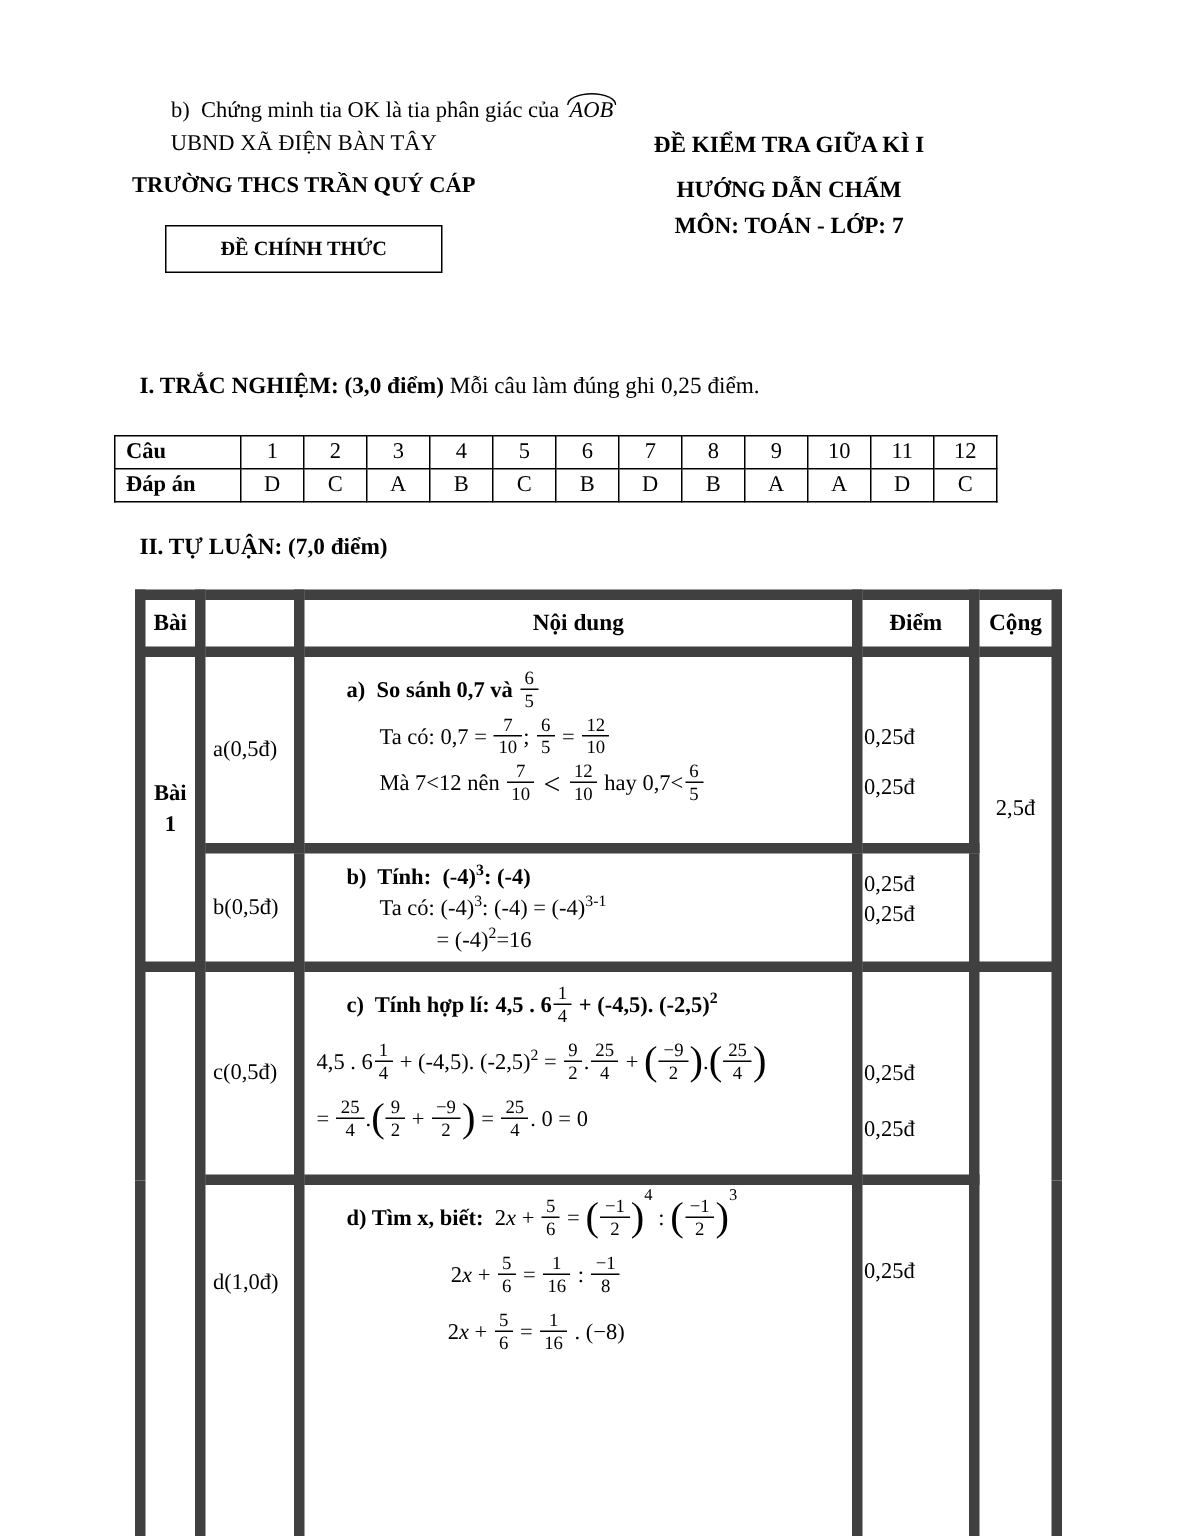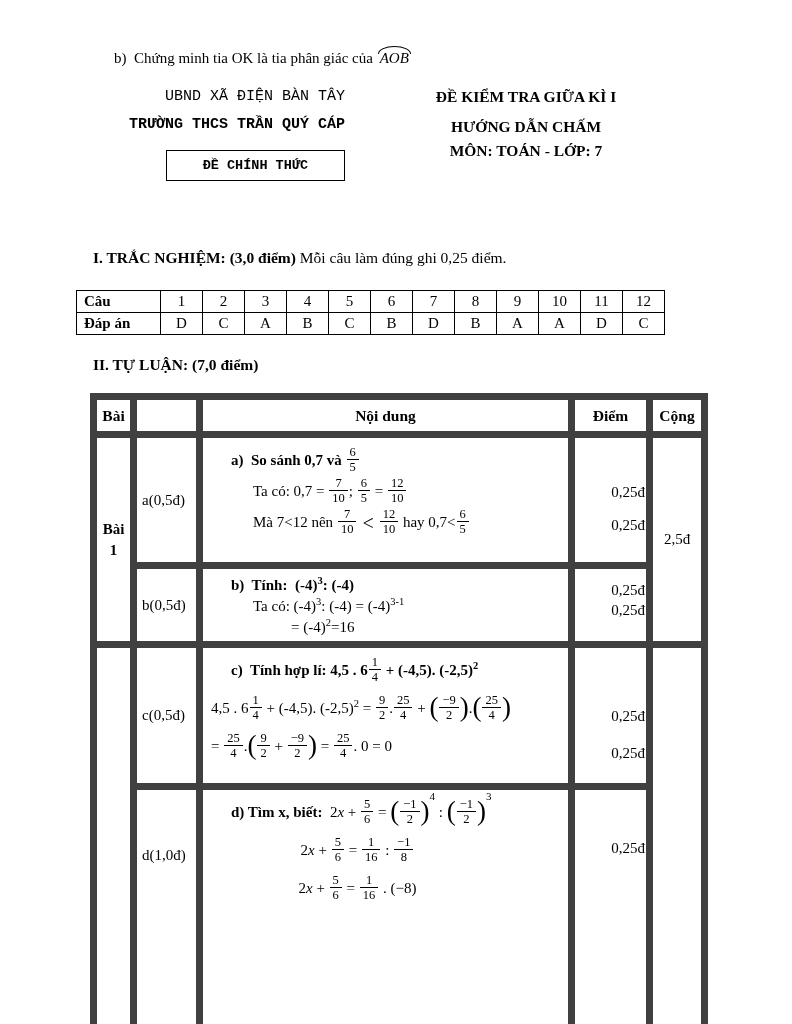--- a/index.html
+++ b/index.html
@@ -2,28 +2,28 @@
 <html><head>
 <meta charset="utf-8">
 <style>
   html,body{margin:0;padding:0;background:#fff;}
   .page{position:relative;width:792px;height:1024px;background:#fff;overflow:hidden;
     font-family:"Liberation Serif","DejaVu Serif",serif;font-size:15px;color:#000;}
   .bold{font-weight:bold;}
   .ital{font-style:italic;}
 
   
-  .topline{position:absolute;left:114px;top:50px;white-space:pre-wrap;}
+  .topline{position:absolute;left:114px;top:66px;white-space:pre-wrap;}
   .angle{font-style:italic;position:relative;padding:1px 3px 0;}
   .angle::before{content:"";position:absolute;left:1px;right:1px;top:-3px;height:7px;
     border:1.4px solid #000;border-bottom:none;border-radius:50% 50% 0 0/100% 100% 0 0;}
 
   
   .hdr{position:absolute;top:88px;left:60px;width:584px;display:flex;justify-content:space-between;}
-  .hleft{width:285px;text-align:right;font-family:Liberation Mono, monospace;}
+  .hleft{width:285px;text-align:center;}
   .hright{width:236px;text-align:center;font-weight:bold;font-size:15.5px;}
   .org1{margin-bottom:11px;}
   .org2{font-weight:bold;margin-bottom:17px;}
   .stamp{display:inline-block;border:1.5px solid #000;padding:7px 36px;font-weight:bold;font-size:13.5px;}
   .hright .t1{margin-bottom:12px;}
   .hright .t2{margin-bottom:3px;}
   .hright .t3{margin-bottom:6px;}
 
   
   .sec1{position:absolute;left:93px;top:249px;font-size:15.5px;white-space:pre-wrap;}
@@ -38,21 +38,21 @@
   
   .essay{position:absolute;left:90px;top:393px;border-collapse:collapse;table-layout:fixed;}
   .essay th,.essay td{border:7px solid #404040;}
   .essay th{height:29px;font-size:15.5px;font-weight:bold;text-align:center;}
   .row-a{height:131px;} .row-b{height:74px;} .row-c{height:142px;} .row-d{height:266px;}
   .bai-cell{vertical-align:middle;text-align:center;font-weight:bold;line-height:1.35;}
   .cong-cell{vertical-align:middle;text-align:center;}
   .sub{vertical-align:middle;padding-left:5px;font-size:15px;}
   .subtop{vertical-align:top;padding-top:57px;}
   .content{vertical-align:top;padding:5px 8px 3px;}
-  .ptcell{vertical-align:top;text-align:right;}
+  .ptcell{vertical-align:top;text-align:left;}
   .pt{height:19px;}
   .pts-a{padding-top:46px;} .pts-a .pt + .pt{margin-top:14px;}
   .pts-b{padding-top:13px;} .pts-b .pt + .pt{margin-top:1px;}
   .pts-c{padding-top:60px;} .pts-c .pt + .pt{margin-top:18px;}
   .pts-d{padding-top:50px;}
 
   
   .ln{margin:2px 0;min-height:20px;white-space:pre-wrap;}
   .h{margin-left:20px;margin-top:4px;}
   .ind{margin-left:42px;}

